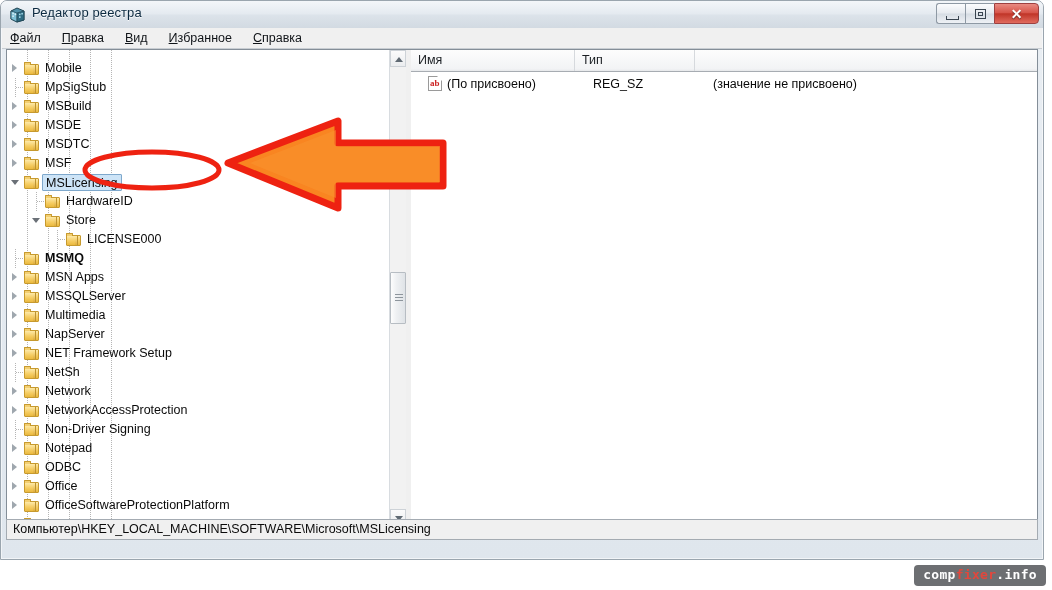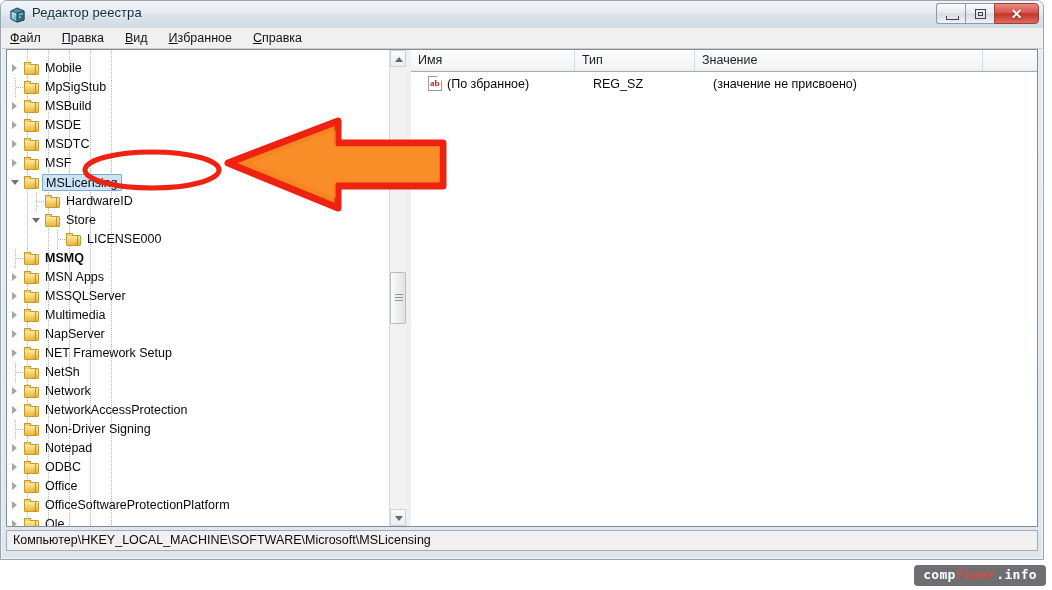--- a/index.html
+++ b/index.html
@@ -142,21 +142,21 @@
     white-space:nowrap;overflow:hidden;}
   .abicon{position:absolute;left:5px;top:3px;width:14px;height:15px;
     background:#ffffff;border:1px solid #9a9a9a;box-sizing:border-box;}
   .abicon span{position:absolute;left:1px;top:0px;font-size:9px;line-height:12px;color:#cc2222;font-weight:bold;
     font-family:"Liberation Serif",serif;}
   .abicon::after{content:"";position:absolute;right:-1px;top:-1px;
     border-top:5px solid #ffffff;border-left:5px solid transparent;}
 
   
   .statusbar{
-    position:absolute;left:5px;right:5px;bottom:8px;height:21px;
+    position:absolute;left:5px;right:5px;bottom:19px;height:21px;
     background:#f0f0f0;border:1px solid #a4abb2;box-sizing:border-box;
     font-size:12.5px;color:#0a0a0a;line-height:19px;padding-left:6px;white-space:nowrap;overflow:hidden;
   }
 
   
   .anno{position:absolute;left:0;top:0;width:1052px;height:590px;pointer-events:none;}
 
   
   .watermark{
     position:absolute;right:6px;bottom:4px;
@@ -467,29 +467,28 @@
           </div>
         </div>
       </div>
 
       <div class="splitter"></div>
 
       <div class="listpane">
         <div class="lheader">
           <div class="lh" style="left:0;width:164px;">Имя</div>
           <div class="lh" style="left:164px;width:120px;">Тип</div>
-          <div class="lh" style="left:284px;width:288px;">Значение</div>
           <div class="lh" style="left:572px;right:0;border-right:none;"></div>
         </div>
 
         <div class="lrow" style="top:23px;">
           <span class="abicon">
               <span>ab</span>
             </span>
-          <div class="lcell" style="left:24px;width:140px;">(По збранное)</div>
+          <div class="lcell" style="left:24px;width:140px;">(По присвоено)</div>
           <div class="lcell" style="left:170px;width:114px;">REG_SZ</div>
           <div class="lcell" style="left:290px;width:300px;">(значение не присвоено)</div>
         </div>
       </div>
 
     </div>
 
     <div class="statusbar">Компьютер\HKEY_LOCAL_MACHINE\SOFTWARE\Microsoft\MSLicensing</div>
   </div>
 

